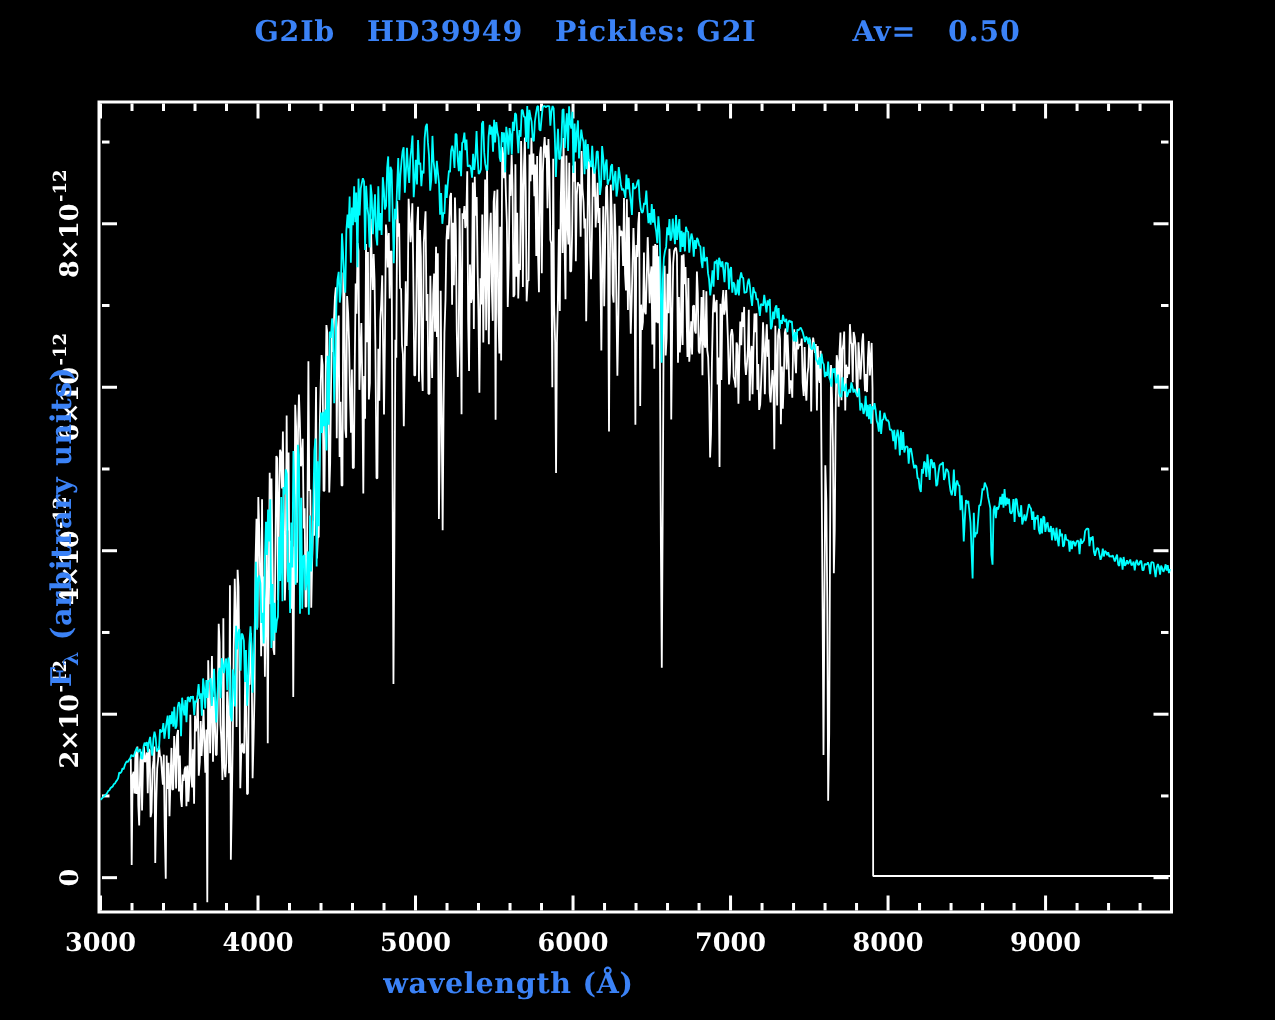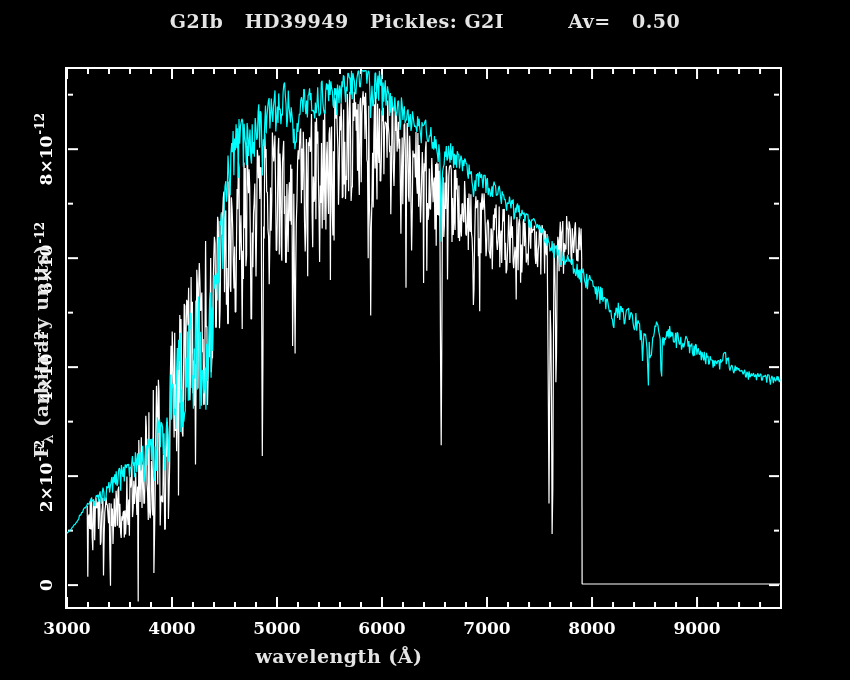--- a/index.html
+++ b/index.html
@@ -1,18 +1,18 @@
 <!DOCTYPE html>
 <html><head>
 <meta charset="utf-8">
 <style>
   html,body{margin:0;padding:0;background:#000;}
   .stage{
     position:relative;width:850px;height:680px;background:#000;overflow:hidden;
-    font-family:"DejaVu Serif","Liberation Serif",serif;color:#e5e5e5;
+    font-family:"DejaVu Serif","Liberation Serif",serif;color:#3b82f6;
   }
   .plot-title{
     position:absolute;top:10px;left:0;width:850px;text-align:center;
     font-size:19px;font-weight:bold;white-space:pre;letter-spacing:.5px;
   }
   .x-label{
     position:absolute;top:645px;left:0;width:678px;text-align:center;
     font-size:19px;font-weight:bold;letter-spacing:.5px;
   }
   .y-label{

